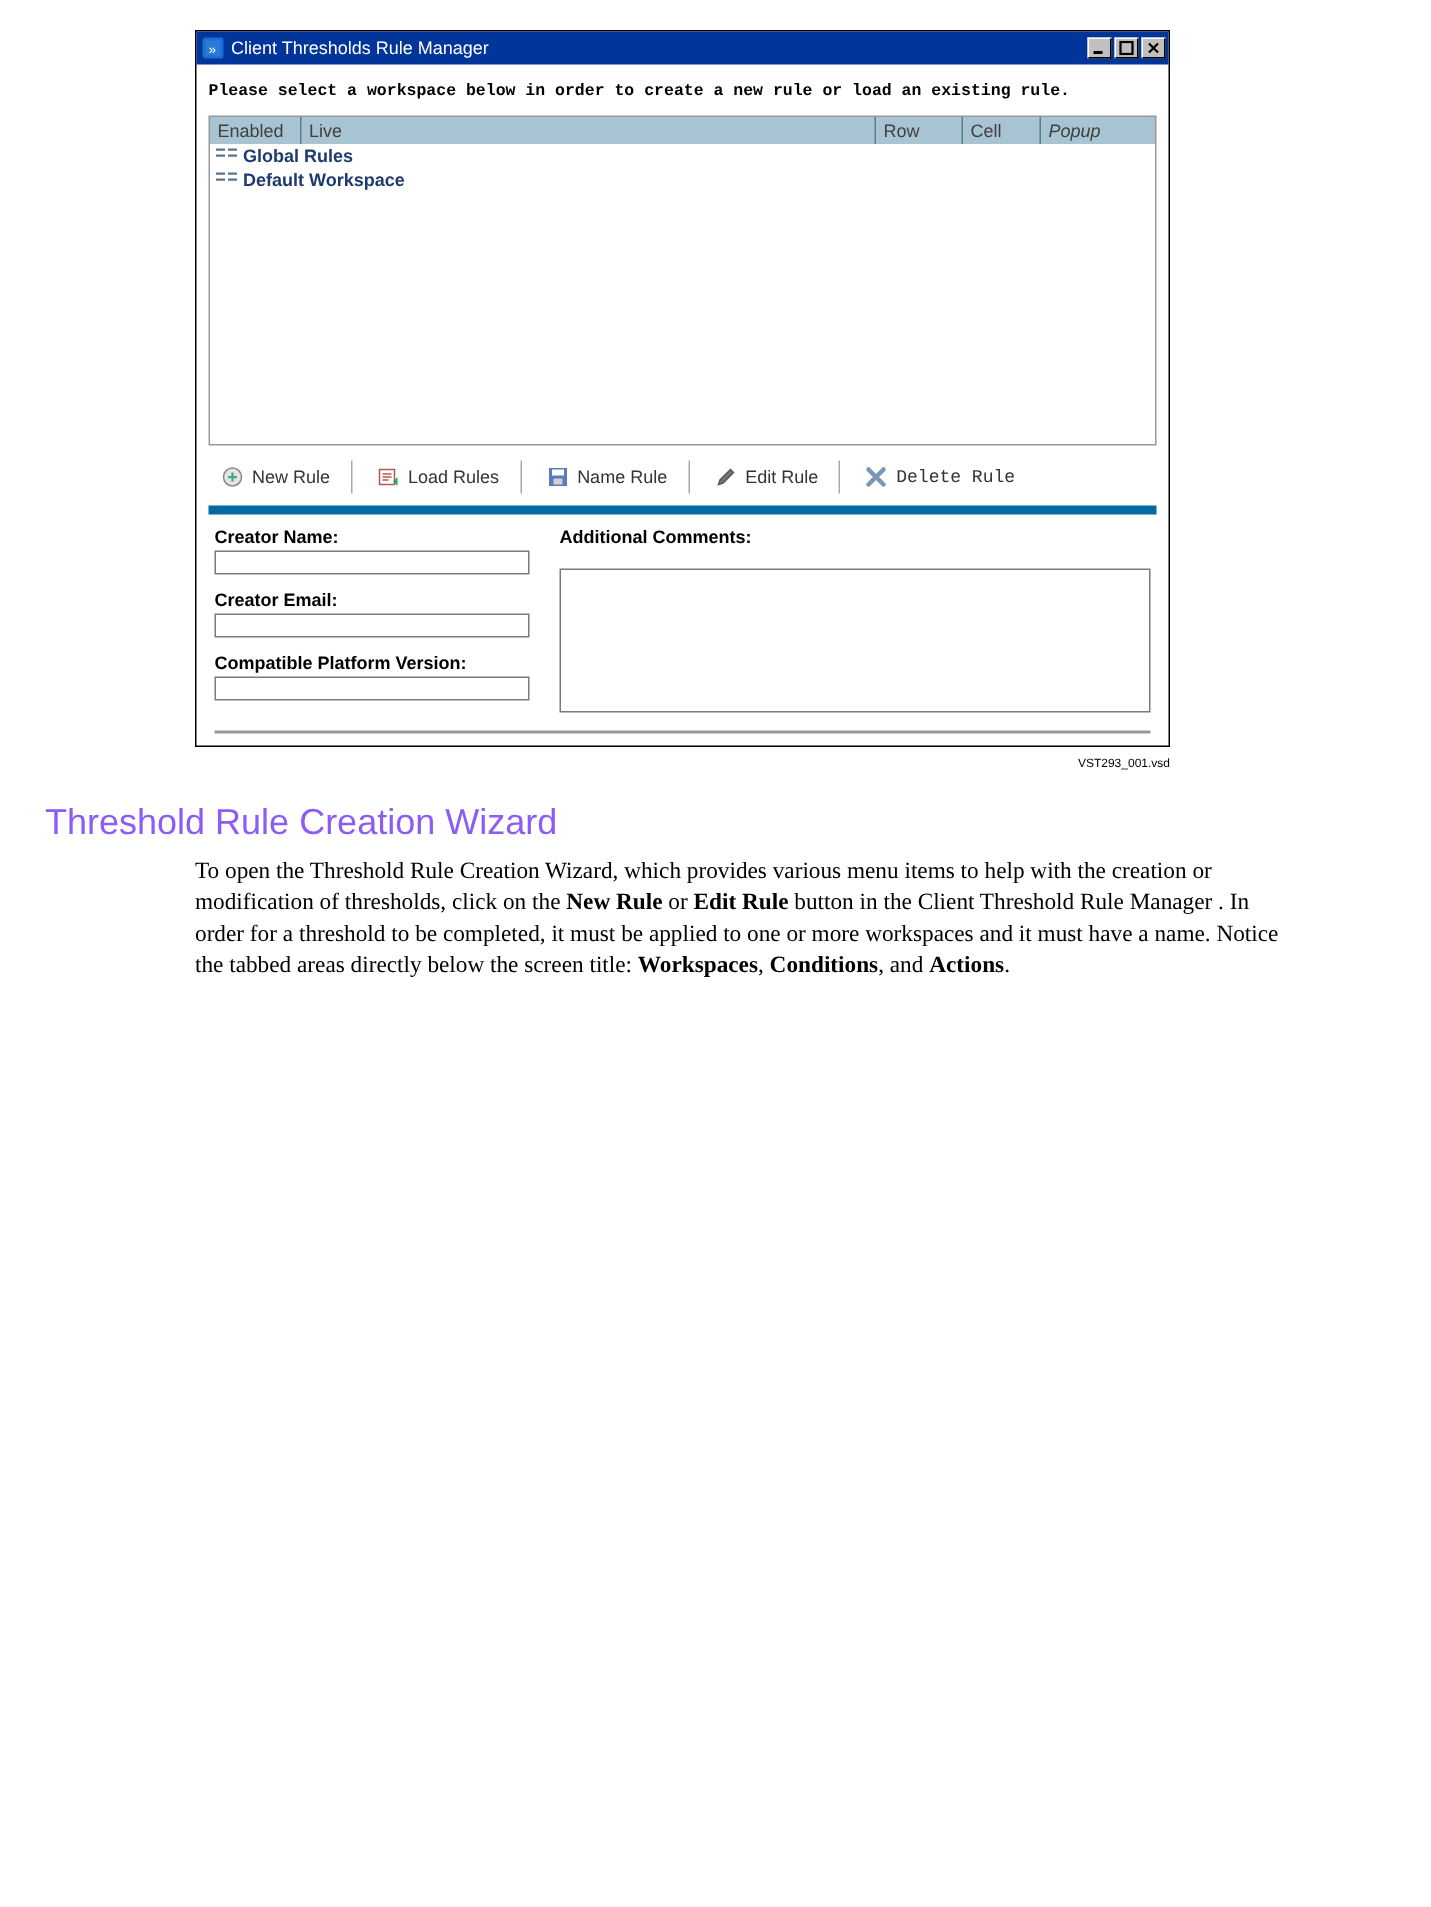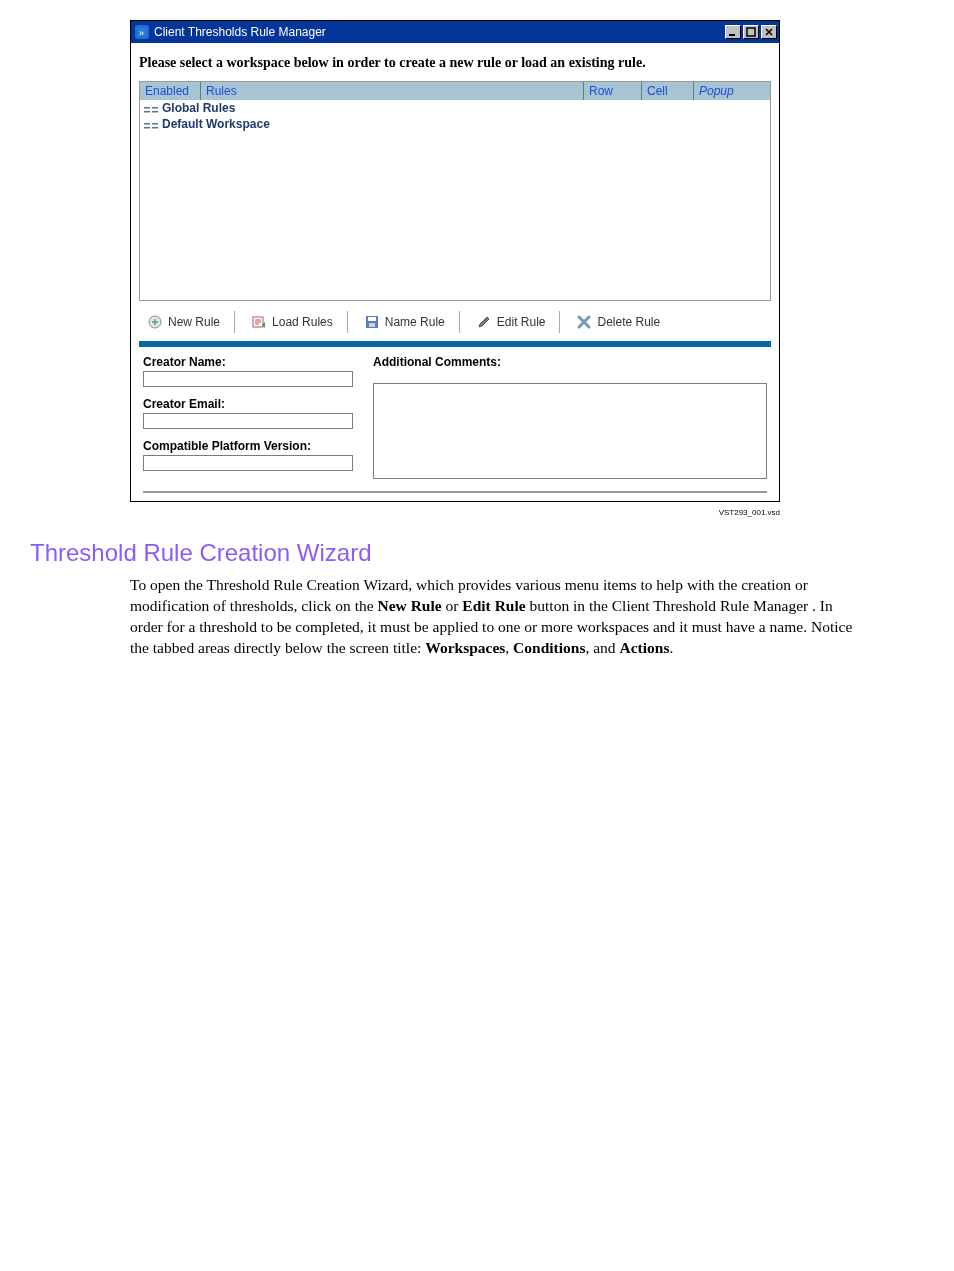--- a/index.html
+++ b/index.html
@@ -67,53 +67,53 @@
     line-height: 1;
     box-sizing: border-box;
   }
   .titlebar-btn svg { width: 10px; height: 10px; }
   .window-body {
     padding: 8px;
     font-size: 12px;
   }
   .instruct {
     font-weight: bold;
-    font-size: 14px;
+    font-size: 11px;
     margin: 4px 0 10px 0;
-    font-family: Liberation Serif, serif;
+    font-family: Liberation Mono, monospace;
   }
   .table-area {
     border: 1px solid #999;
     font-family: "Trebuchet MS", Arial, sans-serif;
   }
   .thead {
     display: flex;
     background: #a8c4d2;
-    color: #1d4ed8;
+    color: #404040;
     font-size: 12px;
     align-items: center;
   }
   .thead .th {
     border-left: 1px solid #5d7b8c;
     padding: 2px 5px;
     box-sizing: border-box;
   }
   .thead .th:first-child { border-left: none; }
   .th-enabled { width: 60px; }
   .th-rule    { flex: 1; }
   .th-row     { width: 58px; }
   .th-cell    { width: 52px; }
   .th-popup   { width: 77px; font-style: italic; }
   .tbody {
     background: #fff;
     min-height: 200px;
   }
   .trow {
     display: flex;
-    align-items: flex-end;
+    align-items: flex-start;
     padding: 1px 4px;
     font-size: 12px;
     color: #1f3a6f;
     font-weight: bold;
     gap: 4px;
   }
   .trow .row-icon {
     width: 14px;
     height: 10px;
     display: inline-flex;
@@ -130,21 +130,21 @@
     color: #333;
   }
   .tool-btn {
     display: flex;
     align-items: center;
     gap: 5px;
     border-right: 1px solid #aaa;
     padding: 3px 14px 3px 4px;
     cursor: pointer;
   }
-  .tool-btn:last-child { border-right: none; }
+  .tool-btn:last-child { border-right: none; font-family: Liberation Mono, monospace; }
   .tool-btn .ico { width: 16px; height: 16px; display: inline-flex; align-items: center; justify-content: center; }
   .form-area {
     display: flex;
     gap: 20px;
     border-top: 6px solid #0369a1;
     padding: 8px 4px 12px;
     font-family: "Trebuchet MS", Arial, sans-serif;
     font-size: 12px;
   }
   .form-left { width: 210px; display: flex; flex-direction: column; gap: 2px; }
@@ -234,21 +234,21 @@
           </div>
         </div>
       </div>
 
       <div class="window-body">
         <div class="instruct">Please select a workspace below in order to create a new rule or load an existing rule.</div>
 
         <div class="table-area">
           <div class="thead">
             <div class="th th-enabled">Enabled</div>
-            <div class="th th-rule">Rules</div>
+            <div class="th th-rule">Live</div>
             <div class="th th-row">Row</div>
             <div class="th th-cell">Cell</div>
             <div class="th th-popup">Popup</div>
           </div>
           <div class="tbody">
             <div class="trow">
               <span class="row-icon">
                 <svg viewBox="0 0 14 10">
                     <rect x="0" y="2" width="6" height="1.5" fill="#5b7389"></rect>
                     <rect x="0" y="6" width="6" height="1.5" fill="#5b7389"></rect>

